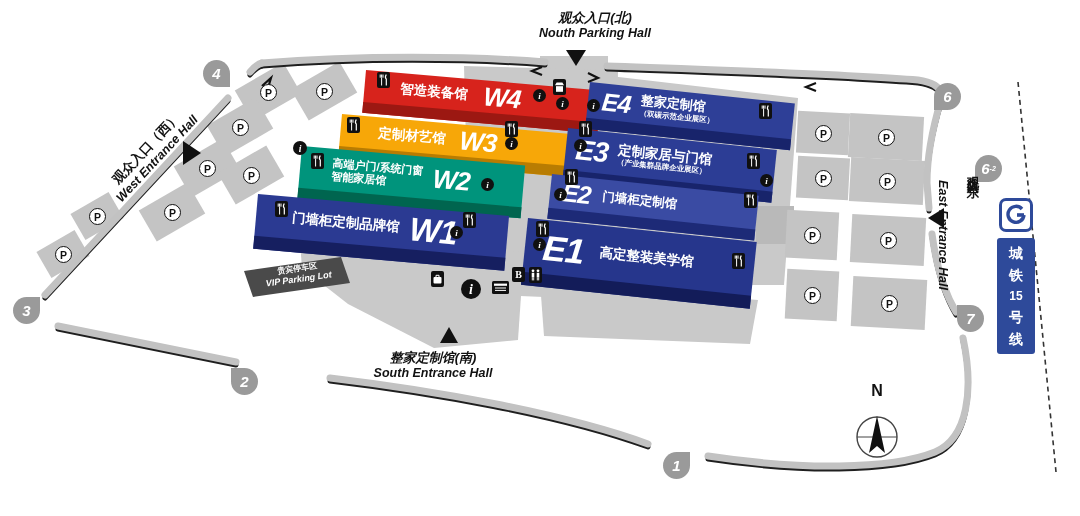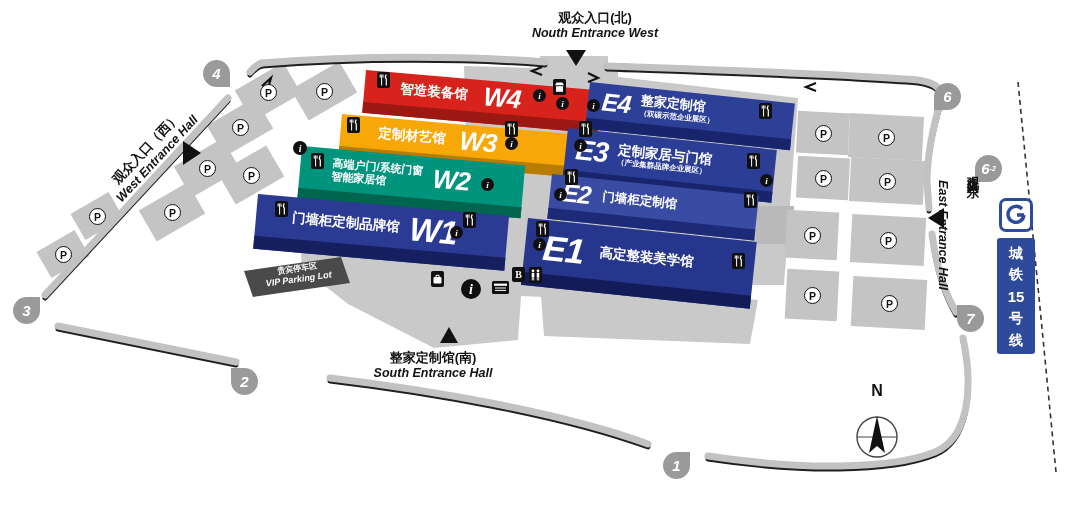--- a/index.html
+++ b/index.html
@@ -29,21 +29,21 @@
   .g-tl{border-radius:0 50% 50% 50%;}
   .pc{position:absolute;width:15px;height:15px;border-radius:50%;background:#fff;
       border:1.6px solid #111;color:#111;font-weight:bold;font-size:10.5px;
       display:flex;align-items:center;justify-content:center;}
   .ico{position:absolute;width:13px;height:16px;display:block;}
   .ico svg{display:block;}
   .tile{position:absolute;width:13px;height:15px;background:#101010;border-radius:2px;
         color:#fff;font-weight:bold;font-size:10px;display:flex;align-items:center;
         justify-content:center;font-family:"Liberation Serif",serif;}
   .entr{position:absolute;text-align:center;color:#111;}
-  .entr .zh{font-weight:bold;font-size:13px;line-height:1.25;}
+  .entr .zh{font-weight:bold;font-style:italic;font-size:13px;line-height:1.25;}
   .entr .en{font-style:italic;font-weight:bold;font-size:12.5px;line-height:1.25;}
   .vert-zh{position:absolute;writing-mode:vertical-rl;text-orientation:upright;
            font-weight:bold;font-size:12.5px;letter-spacing:2px;color:#111;}
   .rot90{position:absolute;transform:rotate(90deg);transform-origin:center;
          font-style:italic;font-weight:bold;font-size:12.5px;color:#111;white-space:nowrap;}
   #westEntr{transform:rotate(-47deg);}
   #vipTxt{position:absolute;left:248px;top:264px;width:100px;transform:rotate(-8deg);
           color:#fff;text-align:center;line-height:1.2;}
   #vipTxt .zh{font-size:8px;font-weight:bold;display:block;}
   #vipTxt .en{font-size:9px;font-style:italic;font-weight:bold;display:block;}
@@ -449,21 +449,21 @@
     </div>
   <div class="pc" style="left:804px;top:287px">
       <span>P</span>
     </div>
   <div class="pc" style="left:881px;top:295px">
       <span>P</span>
     </div>
 
   <div class="entr" style="left:500px;top:10px;width:190px">
     <div class="zh">观众入口(北)</div>
-    <div class="en">Nouth Entrance West</div>
+    <div class="en">Nouth Parking Hall</div>
   </div>
   <div class="entr" style="left:338px;top:350px;width:190px">
     <div class="zh">整家定制馆(南)</div>
     <div class="en">South Entrance Hall</div>
   </div>
   <div class="entr" id="westEntr" style="left:62px;top:138px;width:180px">
     <div class="zh" style="font-style:normal">观众入口（西）</div>
     <div class="en">West Entrance Hall</div>
   </div>
   <div class="rot90" style="left:888px;top:228px"><span>East Entrance Hall</span></div>
@@ -476,19 +476,19 @@
 
   <div id="metroLogo">
     <svg width="22" height="22" viewBox="0 0 22 22">
       <path d="M 17,5 A 8,8 0 1 0 19,11" fill="none" stroke="#2e4a9a" stroke-width="3.4"></path>
       <rect x="12" y="9.2" width="7" height="3.6" fill="#2e4a9a"></rect>
     </svg>
   </div>
   <div id="metroBanner" style="background: rgb(46, 74, 154);">
     <span>城</span>
     <span>铁</span>
-    <span style="font-size:15px">15</span>
+    <span style="font-size:12px">15</span>
     <span>号</span>
     <span>线</span>
   </div>
 
   <div id="compassN">N</div>
 </div>
 
 </body></html>

